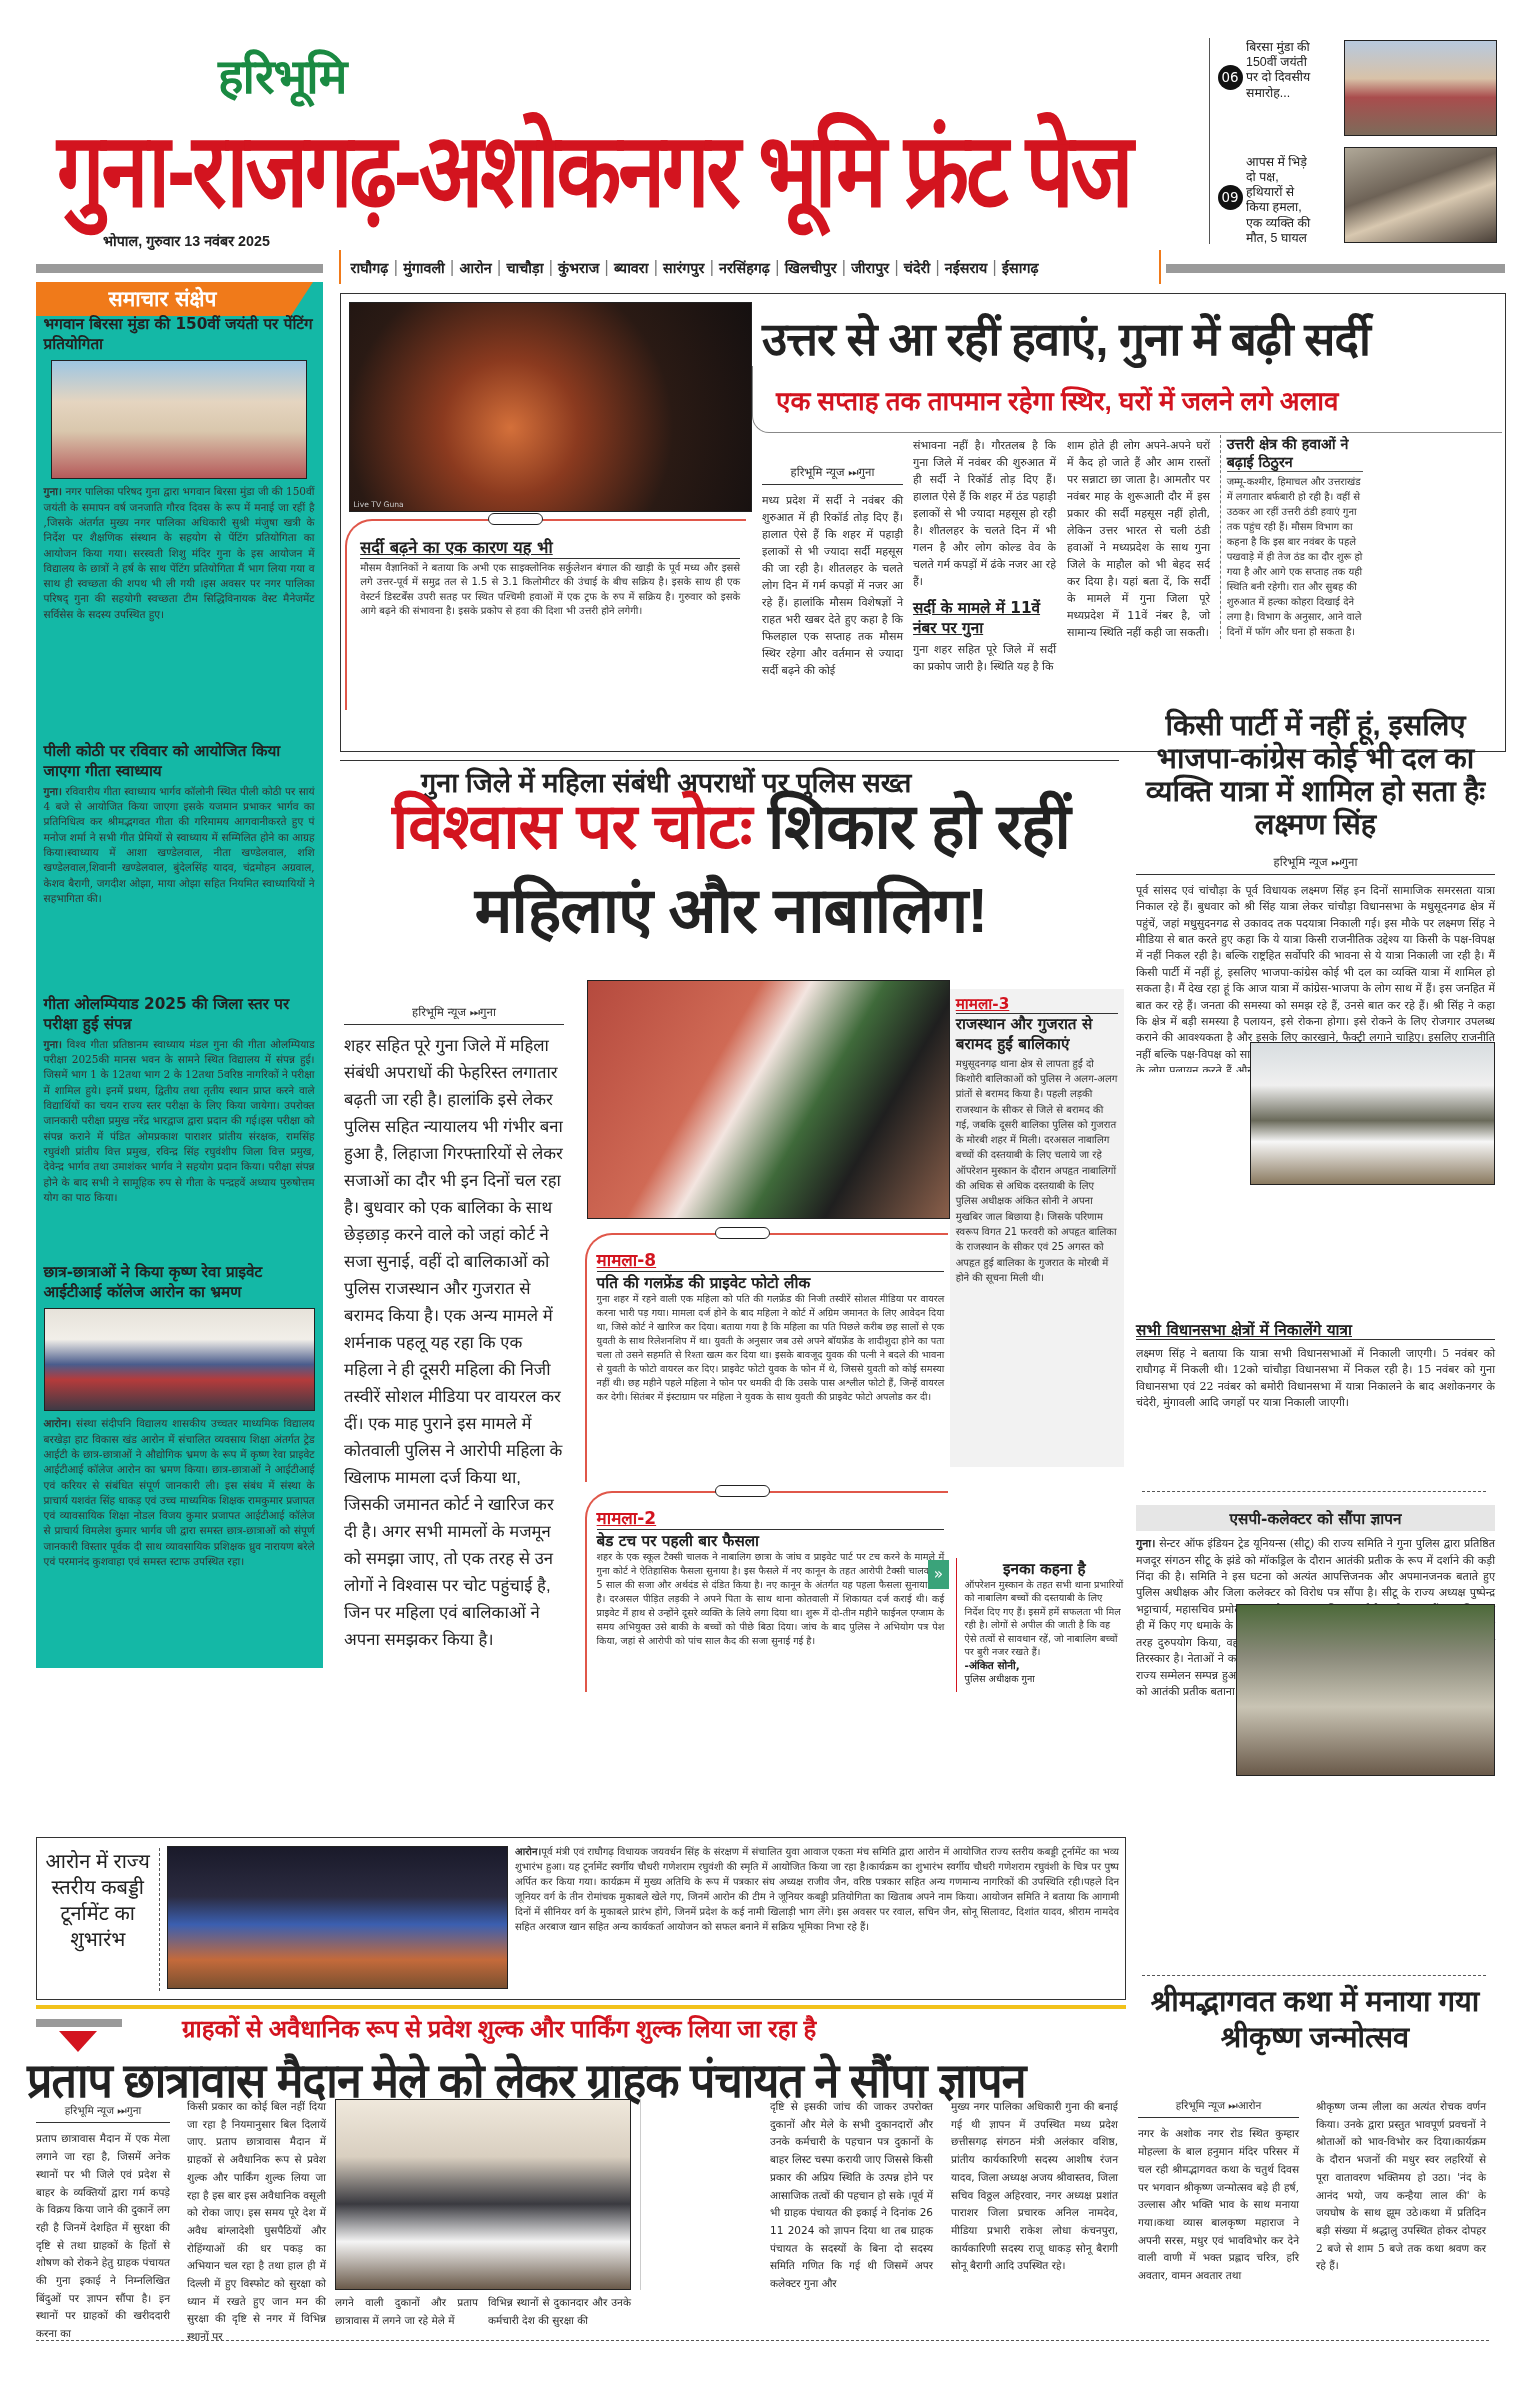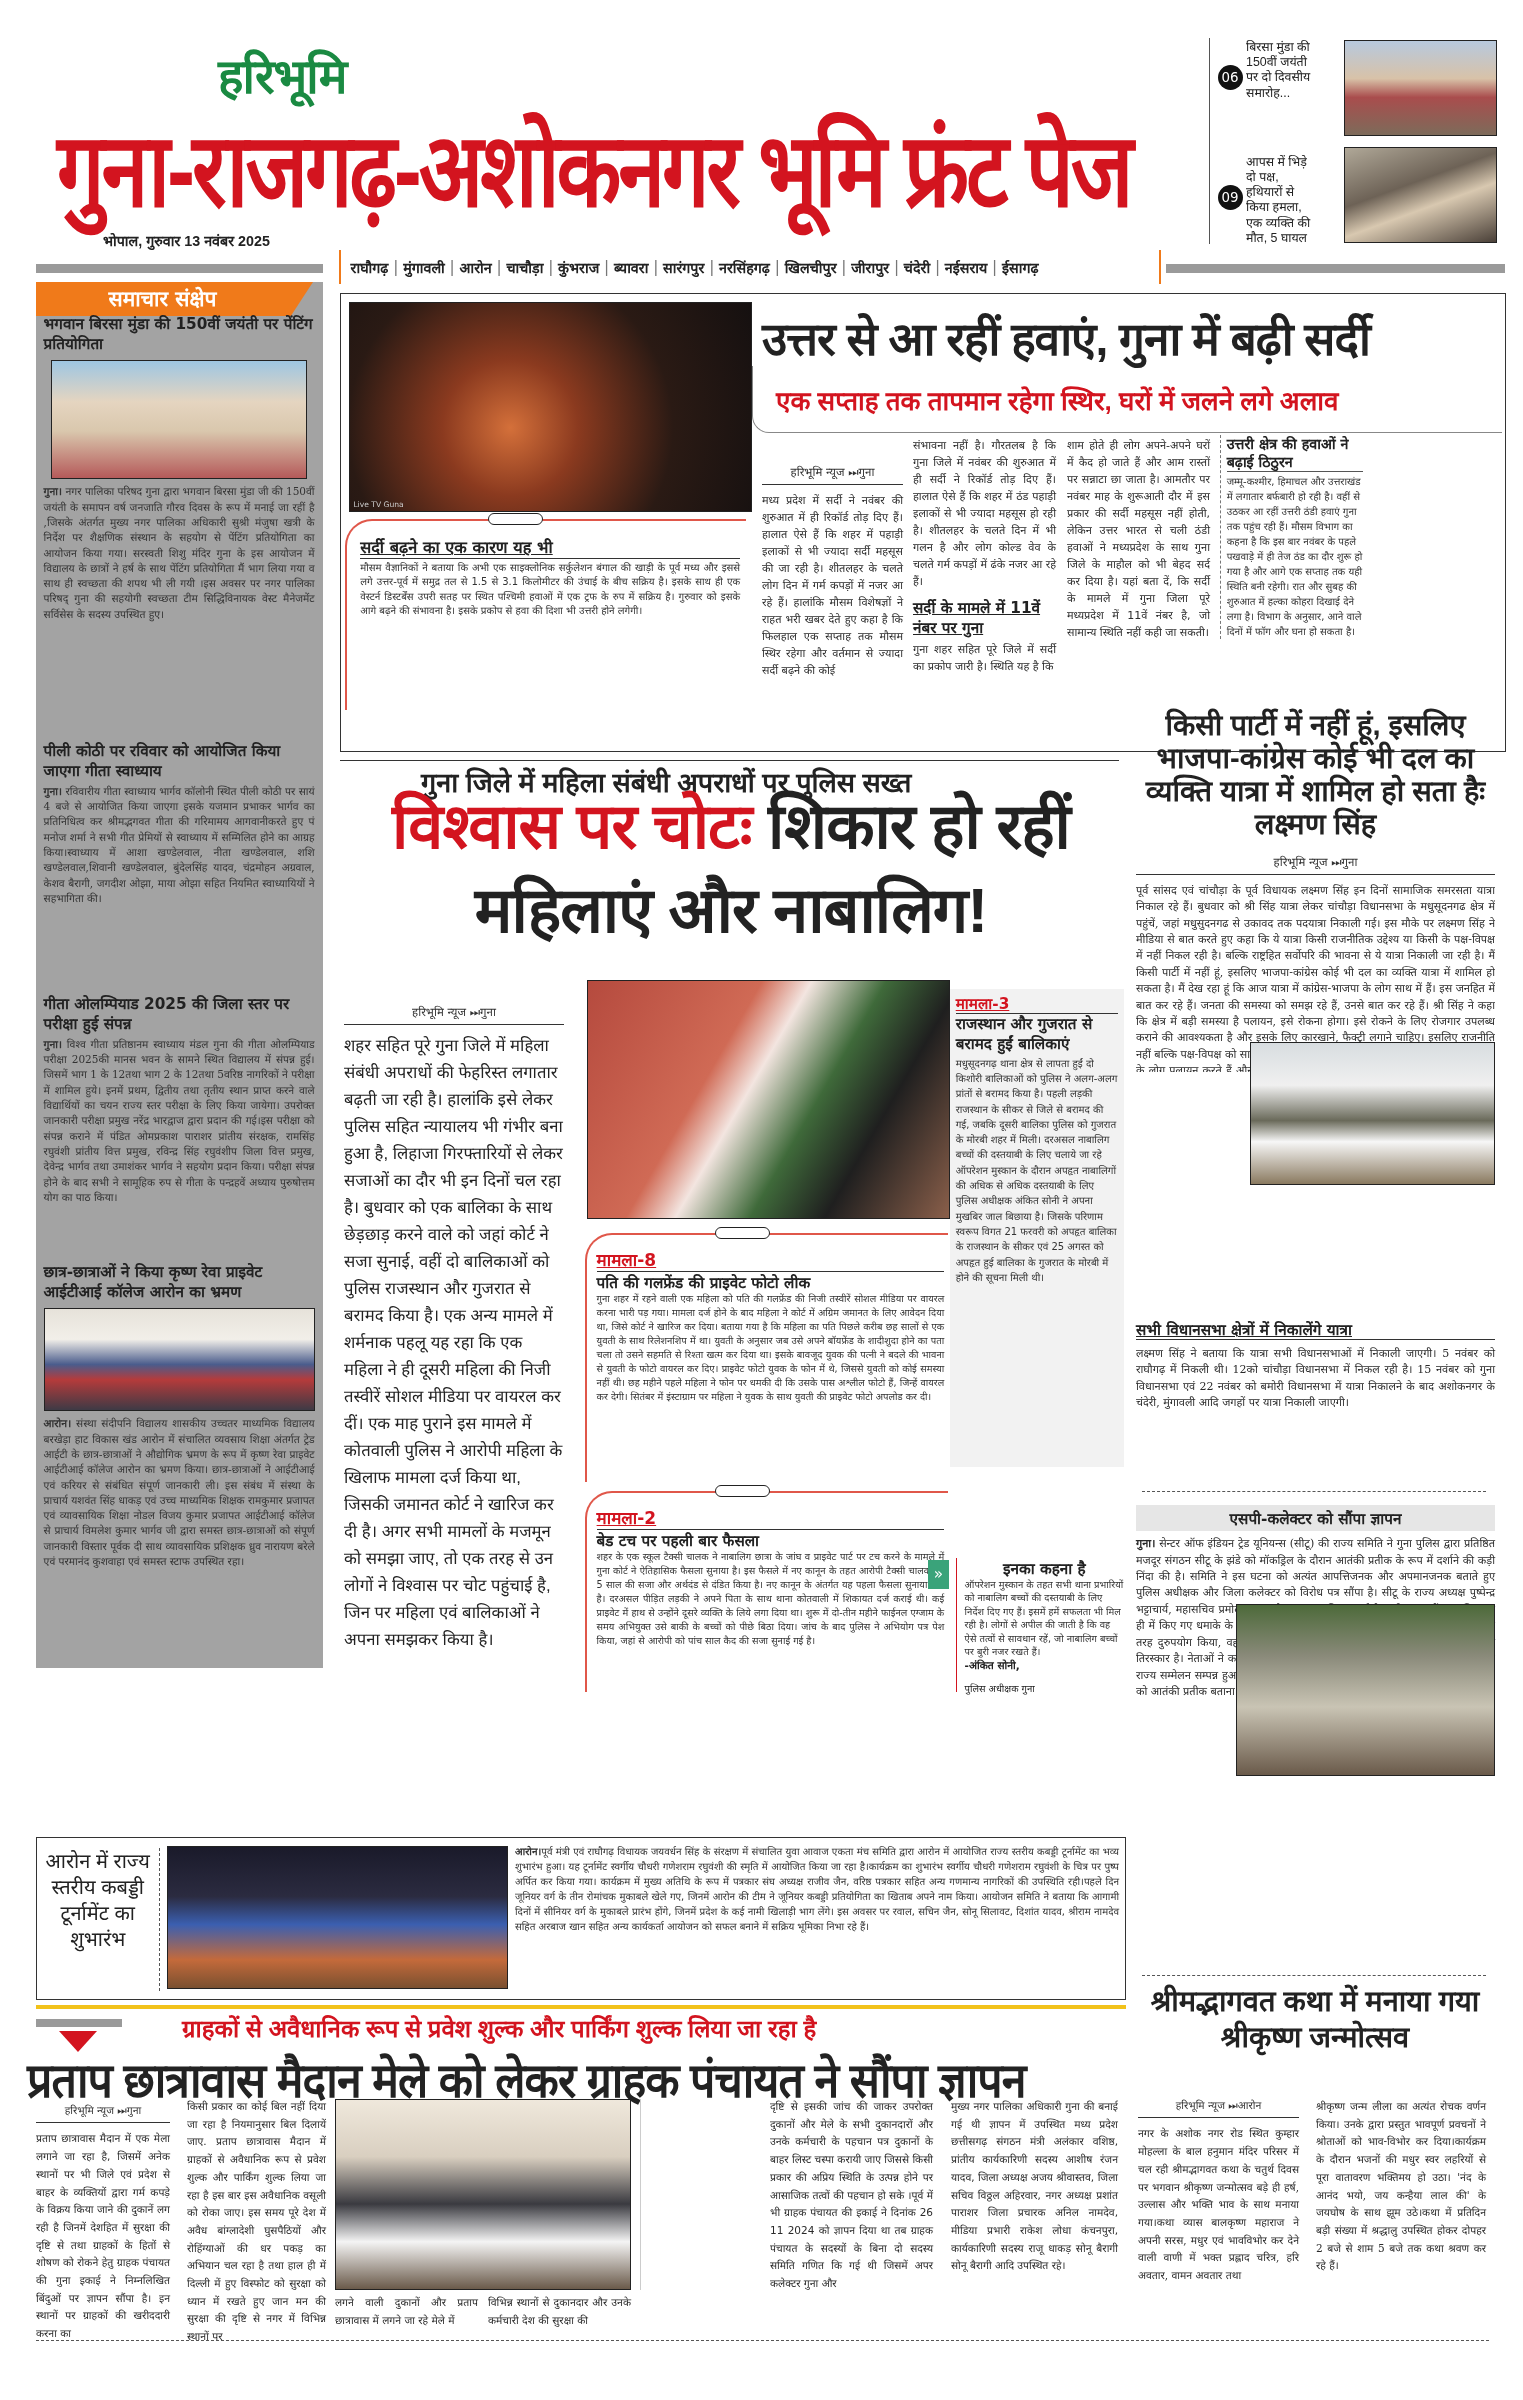--- a/index.html
+++ b/index.html
@@ -7,21 +7,21 @@
   .abs { position: absolute; }
   .cond { font-family: "Liberation Sans", sans-serif; }
   .serif { font-family: "DejaVu Serif", serif; }
   .body-text { font-size: 11.5px; line-height: 16.7px; text-align: justify; color: #2a2a2a; }
   .small-text { font-size: 10.5px; line-height: 15.3px; text-align: justify; color: #333; }
   .byline { font-size: 11.5px; text-align: center; color: #333; border-bottom: 1.4px solid #333; padding-bottom: 4.8px; margin-bottom: 7.6px; }
   .photo-dark { background: radial-gradient(circle at 40% 60%, #d4703a 0%, #8b3a1f 25%, #2a1a14 60%, #151010 100%); border: 1.4px solid #222; }
   .photo-blue { background: linear-gradient(180deg, #1a1a2a 0%, #2b2b40 35%, #3b5fb0 55%, #c46a3b 80%, #7a5030 100%); border: 1.4px solid #222; }
   .photo-crowd { background: linear-gradient(160deg, #b0a898, #6d6256 40%, #d8c8b0 60%, #4a4038); border: 1.4px solid #222; }
   .photo-light { background: linear-gradient(150deg, #e8e4dc, #c9c1b3 40%, #f0ece5 60%, #a89c8c); border: 1.4px solid #222; }
-  .sidebar { background: #a3a3a3; }
+  .sidebar { background: #14b8a6; }
   .red { color: #d3141f; }
   .mamla-label { color: #d3141f; font-weight: bold; font-size: 17px; border-bottom: 1.4px solid #333; text-decoration: underline; }
   .box-rounded { border: 2.9px solid #e0574a; border-right: none; border-bottom: none; border-radius: 27px 0 0 0; }
   .dashed-h { border-top: 1px dashed #555; }
 </style>
 </head>
 <body>
 
 <div class="abs" style="left:0;top:0;width:1214px;height:287px;">
   <div class="abs" style="left:218px;top:42px;font-size:48px;font-weight:900;color:#1a8a42;letter-spacing:-1px;">हरिभूमि</div>
@@ -162,21 +162,21 @@
   <div class="mamla-label">मामला-2</div>
   <div style="font-weight:900;font-size:15.3px;">बेड टच पर पहली बार फैसला</div>
   <div class="small-text" style="font-size:9.6px;line-height:14px;">शहर के एक स्कूल टैक्सी चालक ने नाबालिग छात्रा के जांघ व प्राइवेट पार्ट पर टच करने के मामले में गुना कोर्ट ने ऐतिहासिक फैसला सुनाया है। इस फैसले में नए कानून के तहत आरोपी टैक्सी चालक को 5 साल की सजा और अर्थदंड से दंडित किया है। नए कानून के अंतर्गत यह पहला फैसला सुनाया गया है। दरअसल पीड़ित लड़की ने अपने पिता के साथ थाना कोतवाली में शिकायत दर्ज कराई थी। कई प्राइवेट में हाथ से उन्होंने दूसरे व्यक्ति के लिये लगा दिया था। शुरू में दो-तीन महीने फाईनल एग्जाम के समय अभियुक्त उसे बाकी के बच्चों को पीछे बिठा दिया। जांच के बाद पुलिस ने अभियोग पत्र पेश किया, जहां से आरोपी को पांच साल कैद की सजा सुनाई गई है।</div>
 </div>
 
 <div class="abs" style="left:956px;top:1558px;width:168px;height:134px;border-left:1.9px solid #d3141f;padding-left:7.6px;">
   <div class="abs" style="left:-29px;top:1.9px;width:21px;height:29px;background:#3aa37a;color:#fff;font-size:15.3px;text-align:center;line-height:29px;">»</div>
   <div style="font-weight:900;font-size:15.3px;text-align:center;">इनका कहना है</div>
   <div class="small-text" style="font-size:9.6px;line-height:13.4px;text-align:left;">ऑपरेशन मुस्कान के तहत सभी थाना प्रभारियों को नाबालिग बच्चों की दस्तयाबी के लिए निर्देश दिए गए हैं। इसमें हमें सफलता भी मिल रही है। लोगों से अपील की जाती है कि वह ऐसे तत्वों से सावधान रहें, जो नाबालिग बच्चों पर बुरी नजर रखते हैं।</div>
   <div style="font-weight:bold;font-size:10.5px;">-अंकित सोनी,</div>
-  <div style="font-size:9.6px;margin-top:10px;">पुलिस अधीक्षक गुना</div>
+  <div style="font-size:9.6px;">पुलिस अधीक्षक गुना</div>
 </div>
 
 <div class="abs" style="left:1136px;top:709px;width:359px;">
   <div class="cond" style="font-size:29px;line-height:33px;font-weight:bold;text-align:center;">किसी पार्टी में नहीं हूं, इसलिए भाजपा-कांग्रेस कोई भी दल का व्यक्ति यात्रा में शामिल हो सता हैः लक्ष्मण सिंह</div>
   <div class="byline" style="margin-top:13.4px;">हरिभूमि न्यूज ⏭गुना</div>
   <div class="body-text serif" style="font-size:11px;line-height:16.4px;height:189px;overflow:hidden;">पूर्व सांसद एवं चांचौड़ा के पूर्व विधायक लक्ष्मण सिंह इन दिनों सामाजिक समरसता यात्रा निकाल रहे हैं। बुधवार को श्री सिंह यात्रा लेकर चांचौड़ा विधानसभा के मधुसूदनगढ क्षेत्र में पहुंचें, जहां मधुसुदनगढ से उकावद तक पदयात्रा निकाली गई। इस मौके पर लक्ष्मण सिंह ने मीडिया से बात करते हुए कहा कि ये यात्रा किसी राजनीतिक उद्देश्य या किसी के पक्ष-विपक्ष में नहीं निकल रही है। बल्कि राष्ट्रहित सर्वोपरि की भावना से ये यात्रा निकाली जा रही है। मैं किसी पार्टी में नहीं हूं, इसलिए भाजपा-कांग्रेस कोई भी दल का व्यक्ति यात्रा में शामिल हो सकता है। मैं देख रहा हूं कि आज यात्रा में कांग्रेस-भाजपा के लोग साथ में हैं। इस जनहित में बात कर रहे हैं। जनता की समस्या को समझ रहे हैं, उनसे बात कर रहे हैं। श्री सिंह ने कहा कि क्षेत्र में बड़ी समस्या है पलायन, इसे रोकना होगा। इसे रोकने के लिए रोजगार उपलब्ध कराने की आवश्यकता है और इसके लिए कारखाने, फैक्ट्री लगाने चाहिए। इसलिए राजनीति नहीं बल्कि पक्ष-विपक्ष को साथ मिलकर काम करने की आवश्यकता है। हम देखते हैं कि क्षेत्र के लोग पलायन करते हैं और दूसरे राज्यों में उनके साथ बुरा व्यवहार होता है, जो सभी के लिए पीड़ादायक है। श्री सिंह ने कहा कि पलायन का एक मुख्य कारण है, जंगलों का कटना। पहले जंगल थे तो सभी की पूर्ति हो जाती थी, कोई अपना घर, गांव छोड़कर नहीं जाता था। लेकिन जंगलों की कटाई के बाद पलायन तेजी से बढ़ा है। आज कृषि आधारित उधोगों की आवश्यकता है।</div>
 </div>
 <div class="abs photo-crowd" style="left:1250px;top:1042px;width:245px;height:143px;background:linear-gradient(180deg,#d8dde0 0%,#f0f0f0 30%,#6a6a5a 55%,#f7f7f7 70%,#8a7a60 100%);"></div>
 <div class="abs" style="left:1136px;top:1319px;width:359px;">
   <div style="font-weight:900;font-size:15.3px;text-decoration:underline;border-bottom:1.4px solid #333;margin-bottom:5.7px;">सभी विधानसभा क्षेत्रों में निकालेंगे यात्रा</div>

